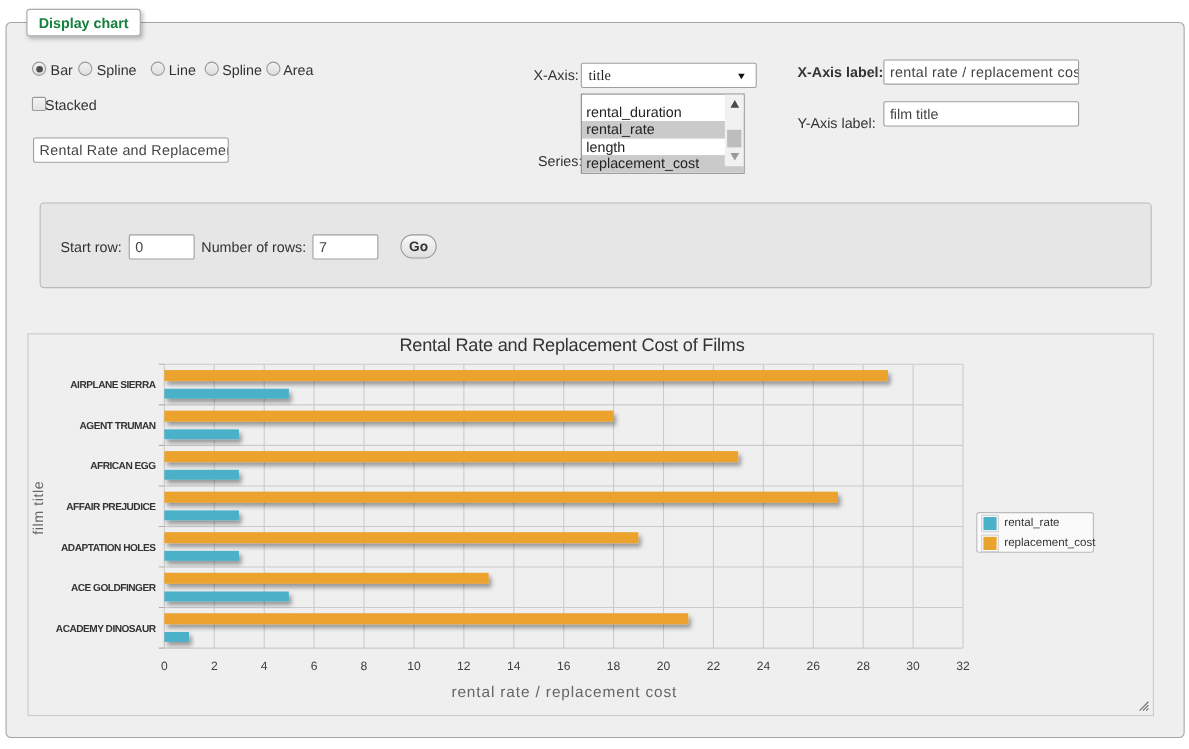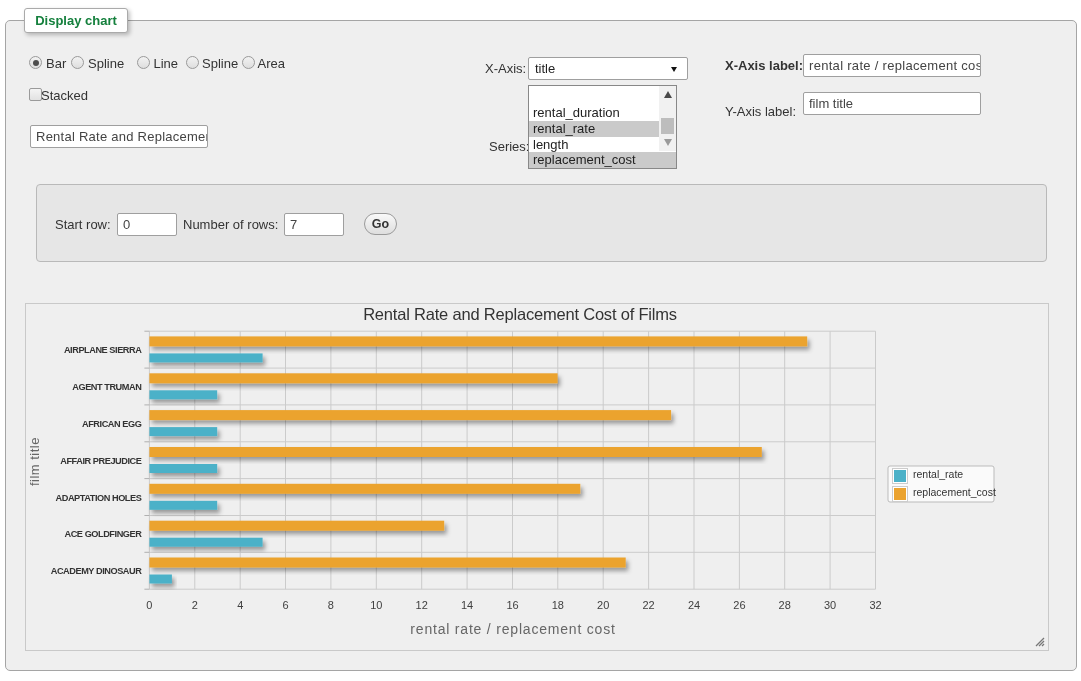--- a/index.html
+++ b/index.html
@@ -8,23 +8,23 @@
 #fieldset { position:absolute; left:5px; top:20px; width:1070px; height:649px; background:#efefef; border:1px solid #a5a5a5; border-radius:5px; }
 #legendbox { position:absolute; left:24px; top:8px; width:102px; height:23px; background:#ffffff; border:1px solid #aaa; border-radius:3px; box-shadow:2px 2px 4px rgba(0,0,0,0.25); text-align:center; line-height:23px; font-weight:bold; font-size:13px; color:#15803d; z-index:5; }
 .radio { position:absolute; width:11px; height:11px; border:1px solid #9a9a9a; border-radius:50%; background:linear-gradient(#f2f2f2,#dedede); }
 .radio.sel::after { content:""; position:absolute; left:2.5px; top:2.5px; width:6px; height:6px; border-radius:50%; background:#4d4d4d; }
 .checkbox { position:absolute; width:11px; height:11px; border:1px solid #9a9a9a; border-radius:2px; background:linear-gradient(#f4f4f4,#e2e2e2); }
 .lbl { position:absolute; font-size:13px; color:#333; white-space:nowrap; }
 .input { position:absolute; background:#fff; border:1px solid #9f9f9f; border-radius:2px; font-size:13px; color:#444; line-height:21px; padding:0 5px; overflow:hidden; white-space:nowrap; }
 #panel { position:absolute; left:36px; top:184px; width:1009px; height:76px; background:#e6e6e6; border:1px solid #b9b9b9; border-radius:4px; }
 #gobtn { position:absolute; left:364px; top:213px; width:31px; height:20px; background:linear-gradient(#f9f9f9,#dedede); border:1px solid #9a9a9a; border-radius:11px; text-align:center; line-height:20px; font-size:12.5px; font-weight:bold; color:#333; }
 #chart { position:absolute; left:25px; top:303px; width:1022px; height:346px; background:#efefef; border:1px solid #c9c9c9; }
-#selectbox { position:absolute; left:528px; top:57px; width:152px; height:21px; background:#fff; border:1px solid #9f9f9f; border-radius:2px; line-height:21px; font-size:13px; color:#222; padding-left:6px; }
+#selectbox { position:absolute; left:528px; top:57px; width:152px; height:21px; background:#fff; border:1px solid #9f9f9f; border-radius:2px; line-height:21px; font-size:13px; color:#222; padding-left:6px;font-family:Liberation Serif, serif; }
 #selarrow { position:absolute; left:142px; top:9px; width:0; height:0; border-left:3.5px solid transparent; border-right:3.5px solid transparent; border-top:5px solid #111; }
-#listbox { position:absolute; left:528px; top:85px; width:147px; height:62.5px; padding-top:19px; background:#fff; border:1px solid #888; overflow:hidden; }
+#listbox { position:absolute; left:528px; top:85px; width:147px; height:62.5px; padding-top:8px; background:#fff; border:1px solid #888; overflow:hidden; }
 .opt { height:15.8px; line-height:15.8px; padding-left:4px; font-size:13px; color:#222; white-space:nowrap; }
 .opt.sel { background:#cacaca; }
 #sbar { position:absolute; right:0; top:0; width:17px; height:65px; background:#f1f1f1; }
 .sbtn { position:absolute; left:0; width:17px; height:17px; background:#f1f1f1; }
 .tri-up { position:absolute; left:4.5px; top:5px; width:0; height:0; border-left:4px solid transparent; border-right:4px solid transparent; border-bottom:7px solid #4a4a4a; }
 .tri-dn { position:absolute; left:4.5px; top:5px; width:0; height:0; border-left:4px solid transparent; border-right:4px solid transparent; border-top:7px solid #9a9a9a; }
 #sthumb { position:absolute; left:2px; top:31.7px; width:13px; height:20px; background:#bdbdbd; }
 </style>
 </head>
 <body>

